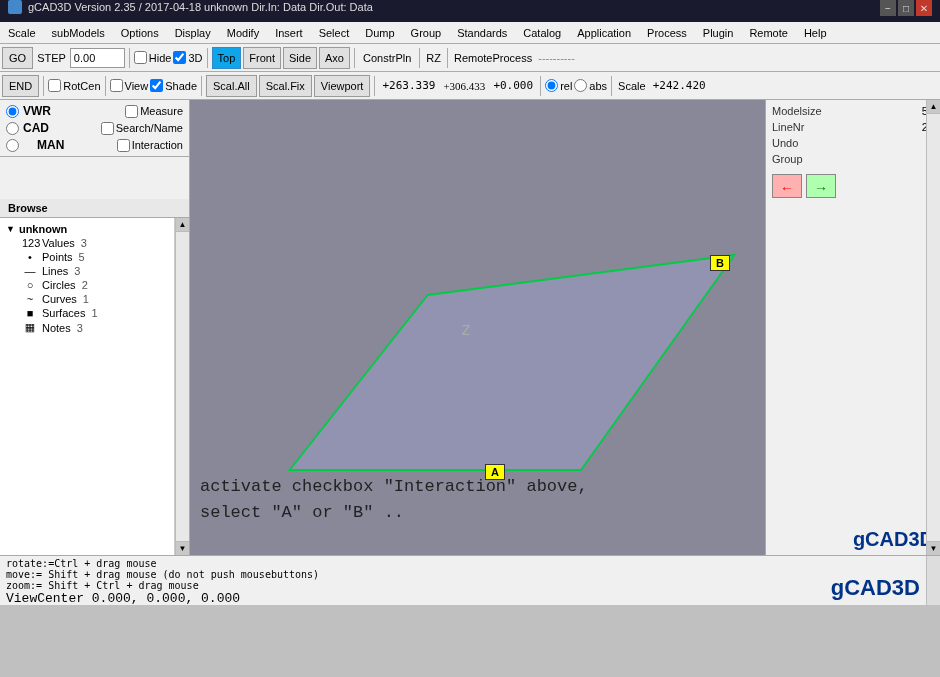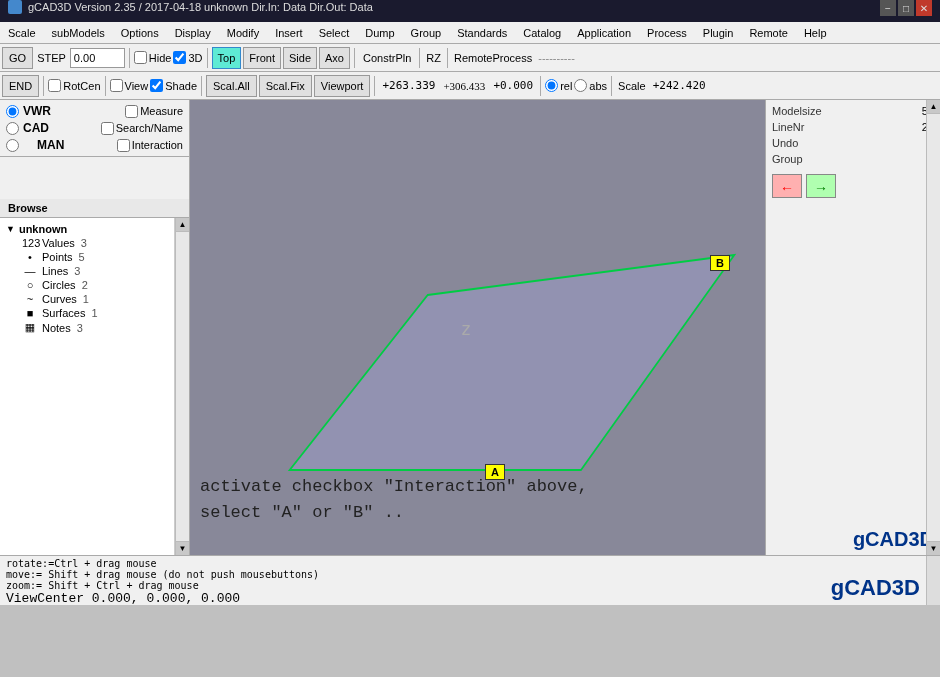--- a/index.html
+++ b/index.html
@@ -90,21 +90,21 @@
 
     
     .view-btn {
       padding: 2px 5px;
       background: #e0e0e0;
       border: 1px solid #999;
       cursor: pointer;
       font-size: 11px;
       height: 22px;
     }
-    .view-btn.active { background: #5eead4; border-color: #3388cc; }
+    .view-btn.active { background: #0ea5e9; border-color: #3388cc; }
 
     
     #toolbar2 {
       background: #f0f0f0;
       height: 28px;
       display: flex;
       align-items: center;
       border-bottom: 1px solid #aaa;
       padding: 0 2px;
       gap: 2px;

